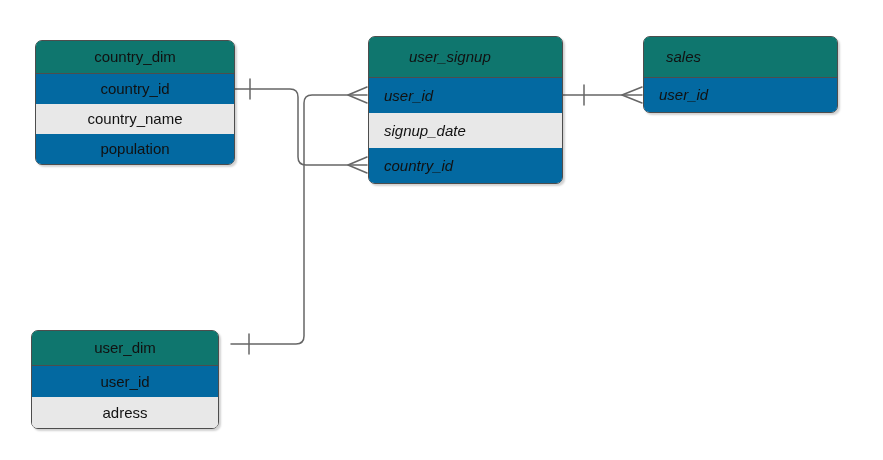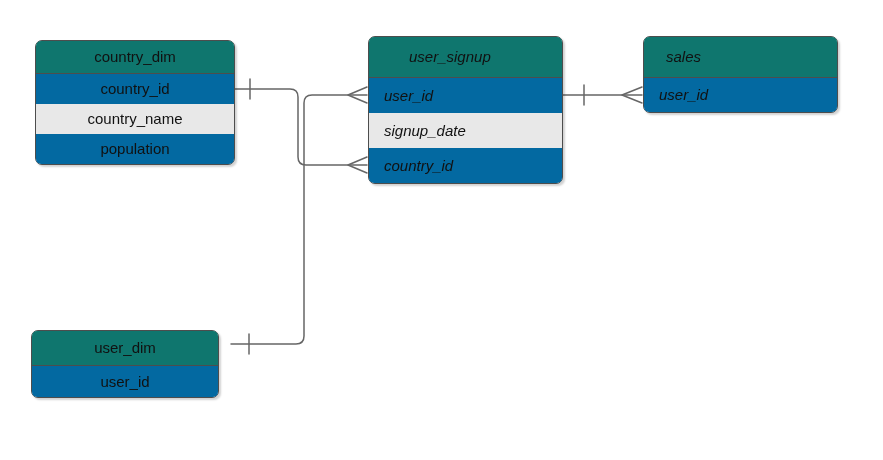--- a/index.html
+++ b/index.html
@@ -118,15 +118,18 @@
     </div>
   </div>
 
   <div class="etable" id="t-user">
     <div class="hdr">
       <span>user_dim</span>
     </div>
     <div class="row">
       <span>user_id</span>
     </div>
+    <div class="row alt">
+      <span>adress</span>
+    </div>
   </div>
 
 </div>
 
 </body></html>

